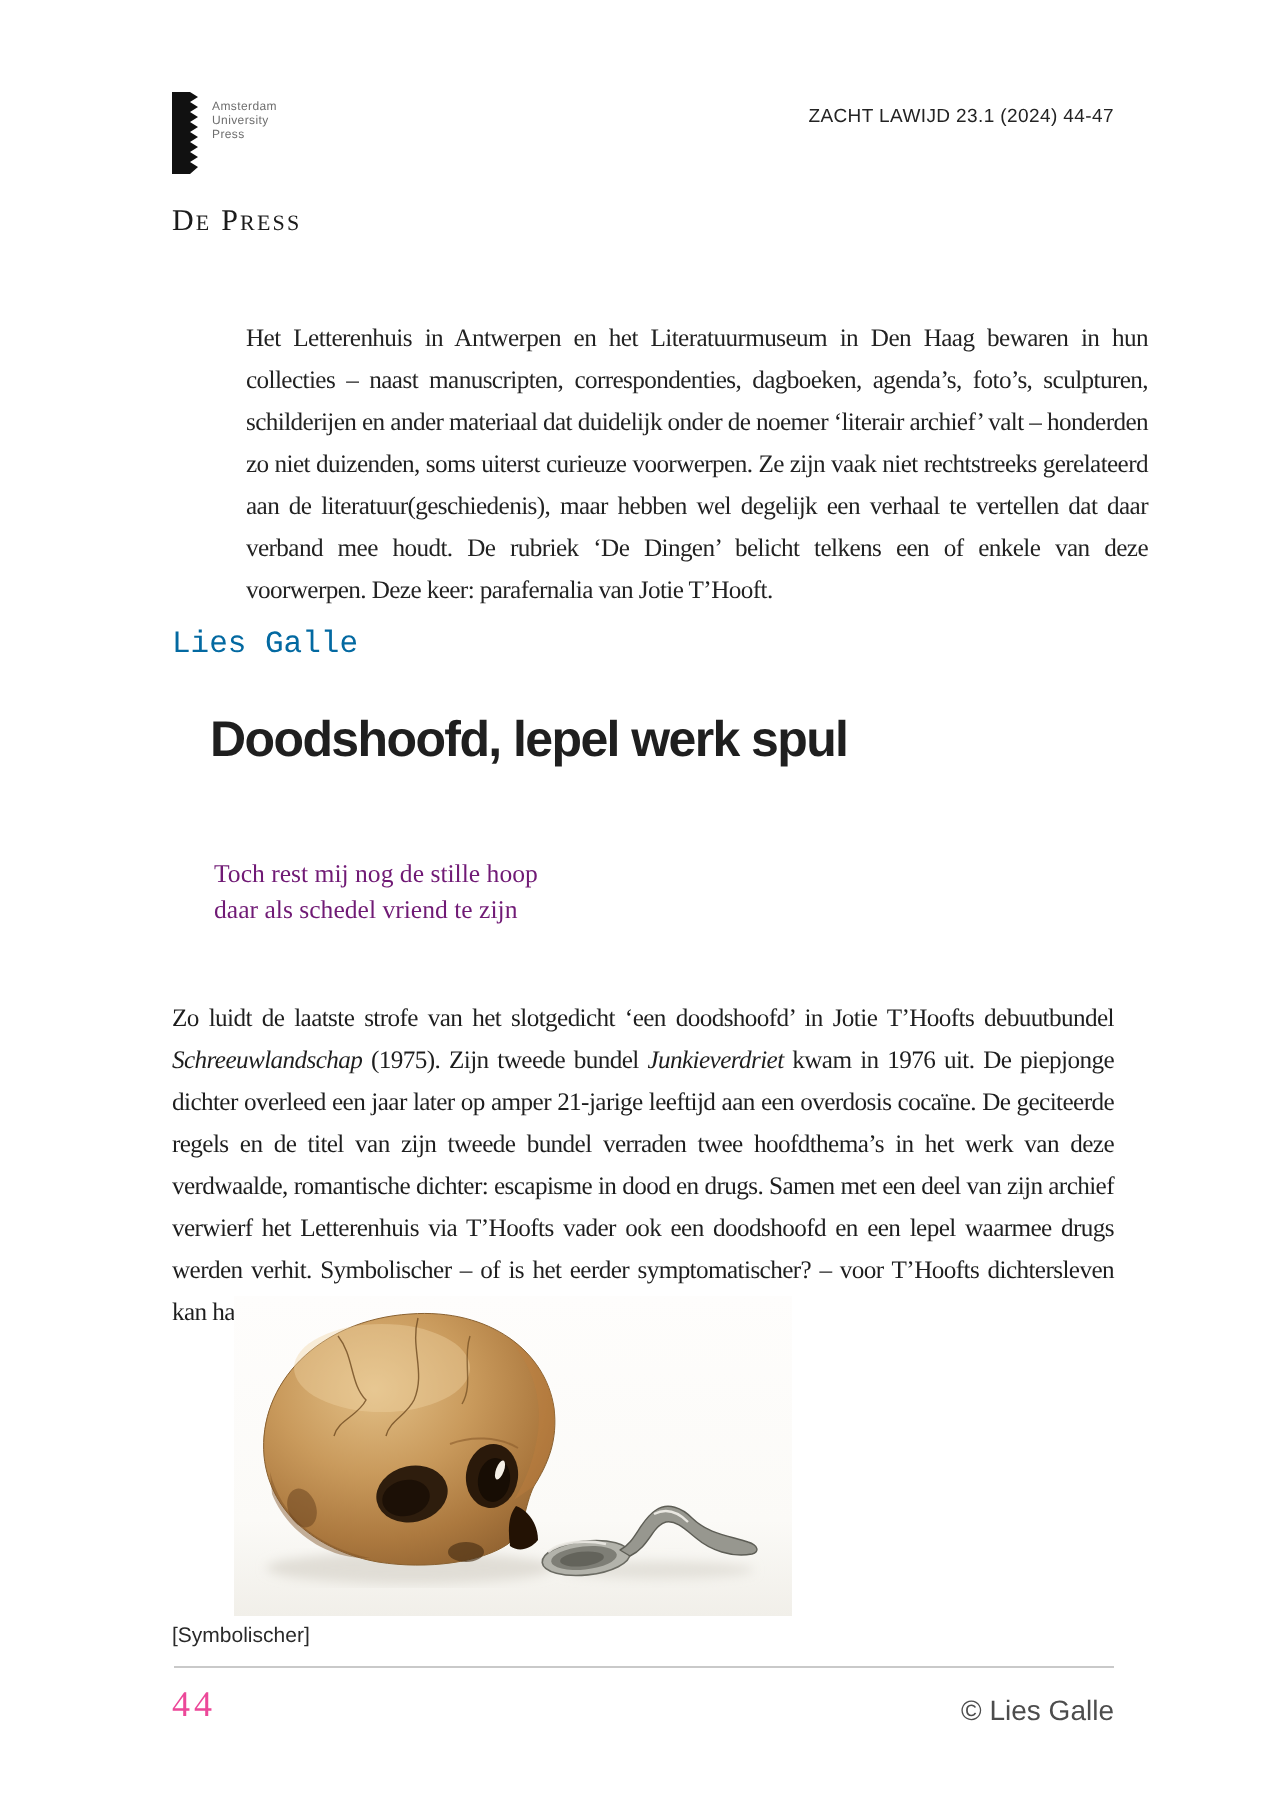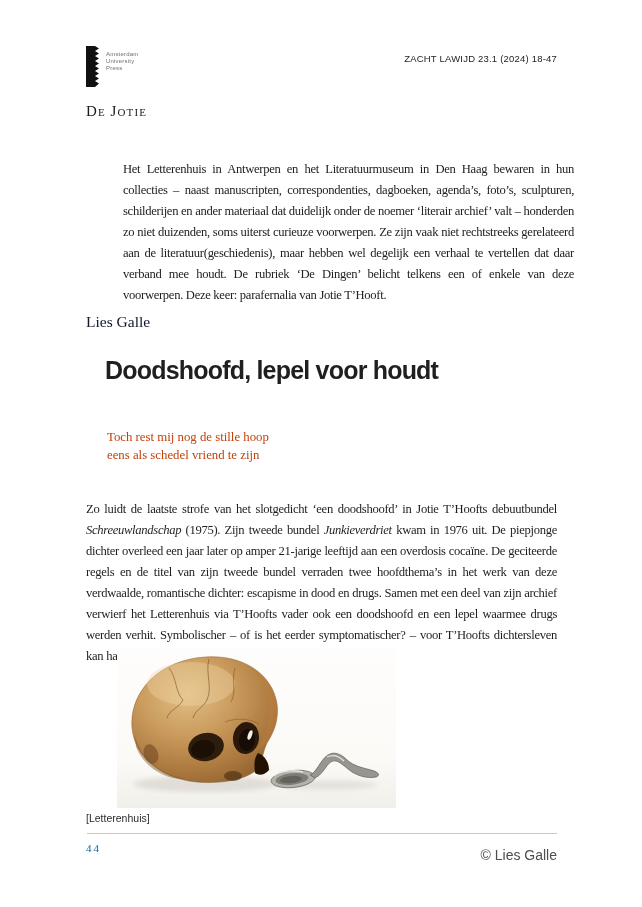--- a/index.html
+++ b/index.html
@@ -15,70 +15,70 @@
 
   .journal-ref{top:53px;right:85px;font-family:"Liberation Sans",sans-serif;
                font-size:9.5px;color:#232323;letter-spacing:.2px;}
 
   .section-label{left:86px;top:103px;font-size:15px;font-variant:small-caps;
                  letter-spacing:1.1px;color:#1b1b1b;}
 
   .intro{left:123px;top:159px;width:451px;font-size:12.6px;
          line-height:21px;letter-spacing:-.3px;text-align:justify;color:#222;}
 
-  .author{left:86px;top:313px;font-size:15.5px;color:#0f172a;}
+  .author{left:86px;top:313px;font-size:15.5px;color:#0369a1;font-family:Liberation Mono, monospace;}
 
   .title{left:105px;top:356px;font-family:"Liberation Sans",sans-serif;
          font-weight:700;font-size:25px;letter-spacing:-.8px;color:#1f1f1f;}
 
-  .epigraph{left:107px;top:429px;font-size:12.8px;line-height:17.5px;color:#c2410c;}
+  .epigraph{left:107px;top:429px;font-size:12.8px;line-height:17.5px;color:#701a75;}
 
   .bodytext{left:86px;top:499px;width:471px;font-size:12.6px;line-height:21px;
             letter-spacing:-.3px;text-align:justify;color:#1e1e1e;}
   .bodytext .bk{font-style:italic;}
 
   .figure{left:117px;top:648px;width:279px;height:160px;}
   .figure svg{display:block;}
 
   .caption{left:86px;top:812px;font-family:"Liberation Sans",sans-serif;
            font-size:10.5px;color:#2a2a2a;}
 
   .rule{left:87px;top:833px;width:470px;height:1px;background:#c9c9c9;}
 
-  .page-num{left:86px;top:842px;font-size:11px;letter-spacing:2px;color:#0369a1;}
+  .page-num{left:86px;top:842px;font-size:18px;letter-spacing:2px;color:#ec4899;}
   .copyright{right:85px;top:847px;font-family:"Liberation Sans",sans-serif;
              font-size:14px;color:#4d4d4d;}
 </style>
 </head>
 <body>
 
 <div class="abs logo">
   <svg class="logo-mark" viewBox="0 0 13 41">
     <path fill="#111111" d="M0,0 L9,0 L13,2.5 L9,5 L13,7.5 L9,10 L13,12.5 L9,15 L13,17.5 L9,20
       L13,22.5 L9,25 L13,27.5 L9,30 L13,32.5 L9,35 L13,37.5 L9,41 L0,41 Z"></path>
   </svg>
   <div class="logo-text">
     <div>Amsterdam</div>
     <div>University</div>
     <div>Press</div>
   </div>
 </div>
 
-<div class="abs journal-ref">ZACHT LAWIJD 23.1 (2024) 18-47</div>
+<div class="abs journal-ref">ZACHT LAWIJD 23.1 (2024) 44-47</div>
 
-<div class="abs section-label">De Jotie</div>
+<div class="abs section-label">De Press</div>
 
 <div class="abs intro">Het Letterenhuis in Antwerpen en het Literatuurmuseum in Den Haag bewaren in hun collecties – naast manuscripten, correspondenties, dagboeken, agenda’s, foto’s, sculpturen, schilderijen en ander materiaal dat duidelijk onder de noemer ‘literair archief’ valt – honderden zo niet duizenden, soms uiterst curieuze voorwerpen. Ze zijn vaak niet rechtstreeks gerelateerd aan de literatuur(geschiedenis), maar hebben wel degelijk een verhaal te vertellen dat daar verband mee houdt. De rubriek ‘De Dingen’ belicht telkens een of enkele van deze voorwerpen. Deze keer: parafernalia van Jotie T’Hooft.</div>
 
 <div class="abs author">Lies Galle</div>
-<div class="abs title">Doodshoofd, lepel voor houdt</div>
+<div class="abs title">Doodshoofd, lepel werk spul</div>
 
 <div class="abs epigraph">
   <div>Toch rest mij nog de stille hoop</div>
-  <div>eens als schedel vriend te zijn</div>
+  <div>daar als schedel vriend te zijn</div>
 </div>
 
 <div class="abs bodytext"><span>Zo luidt de laatste strofe van het slotgedicht ‘een doodshoofd’ in Jotie T’Hoofts debuutbundel </span><span class="bk">Schreeuwlandschap</span><span> (1975). Zijn tweede bundel </span><span class="bk">Junkieverdriet</span><span> kwam in 1976 uit. De piepjonge dichter overleed een jaar later op amper 21-jarige leeftijd aan een overdosis cocaïne. De geciteerde regels en de titel van zijn tweede bundel verraden twee hoofdthema’s in het werk van deze verdwaalde, romantische dichter: escapisme in dood en drugs. Samen met een deel van zijn archief verwierf het Letterenhuis via T’Hoofts vader ook een doodshoofd en een lepel waarmee drugs werden verhit. Symbolischer – of is het eerder symptomatischer? – voor T’Hoofts dichtersleven kan haast niet.</span></div>
 
 <div class="abs figure">
   <svg width="279" height="160" viewBox="0 0 279 160">
     <defs>
       <radialGradient id="boneGrad" cx="38%" cy="30%" r="80%">
         <stop offset="0" stop-color="#e2bf86"></stop>
         <stop offset="0.42" stop-color="#c99a5c"></stop>
@@ -129,17 +129,17 @@
       <ellipse cx="174" cy="131.5" rx="11" ry="3.6" fill="#63635b" transform="rotate(-6 174 131.5)"></ellipse>
       <path d="M157,128 C163,123 175,121.5 186,124" fill="none" stroke="#eceae4" stroke-width="1.4" opacity="0.9"></path>
       <path d="M193,127 C201,123 203,112 211,107 C217,103 224,106 229,111 C237,119 248,120 257,123
                C262,124.5 263,128 259,129 C249,131 238,127 231,121 C226,117 221,112 216,113
                C209,115 208,125 198,130 Z" fill="#97978f" stroke="#5d5d55" stroke-width="0.7" stroke-linejoin="round"></path>
       <path d="M210,109 C216,106 222,108 227,113" fill="none" stroke="#e9e7e1" stroke-width="1.2"></path>
     </g>
   </svg>
 </div>
 
-<div class="abs caption">[Letterenhuis]</div>
+<div class="abs caption">[Symbolischer]</div>
 
 <div class="abs rule"></div>
 <div class="abs page-num">44</div>
 <div class="abs copyright">© Lies Galle</div>
 
 </body></html>

